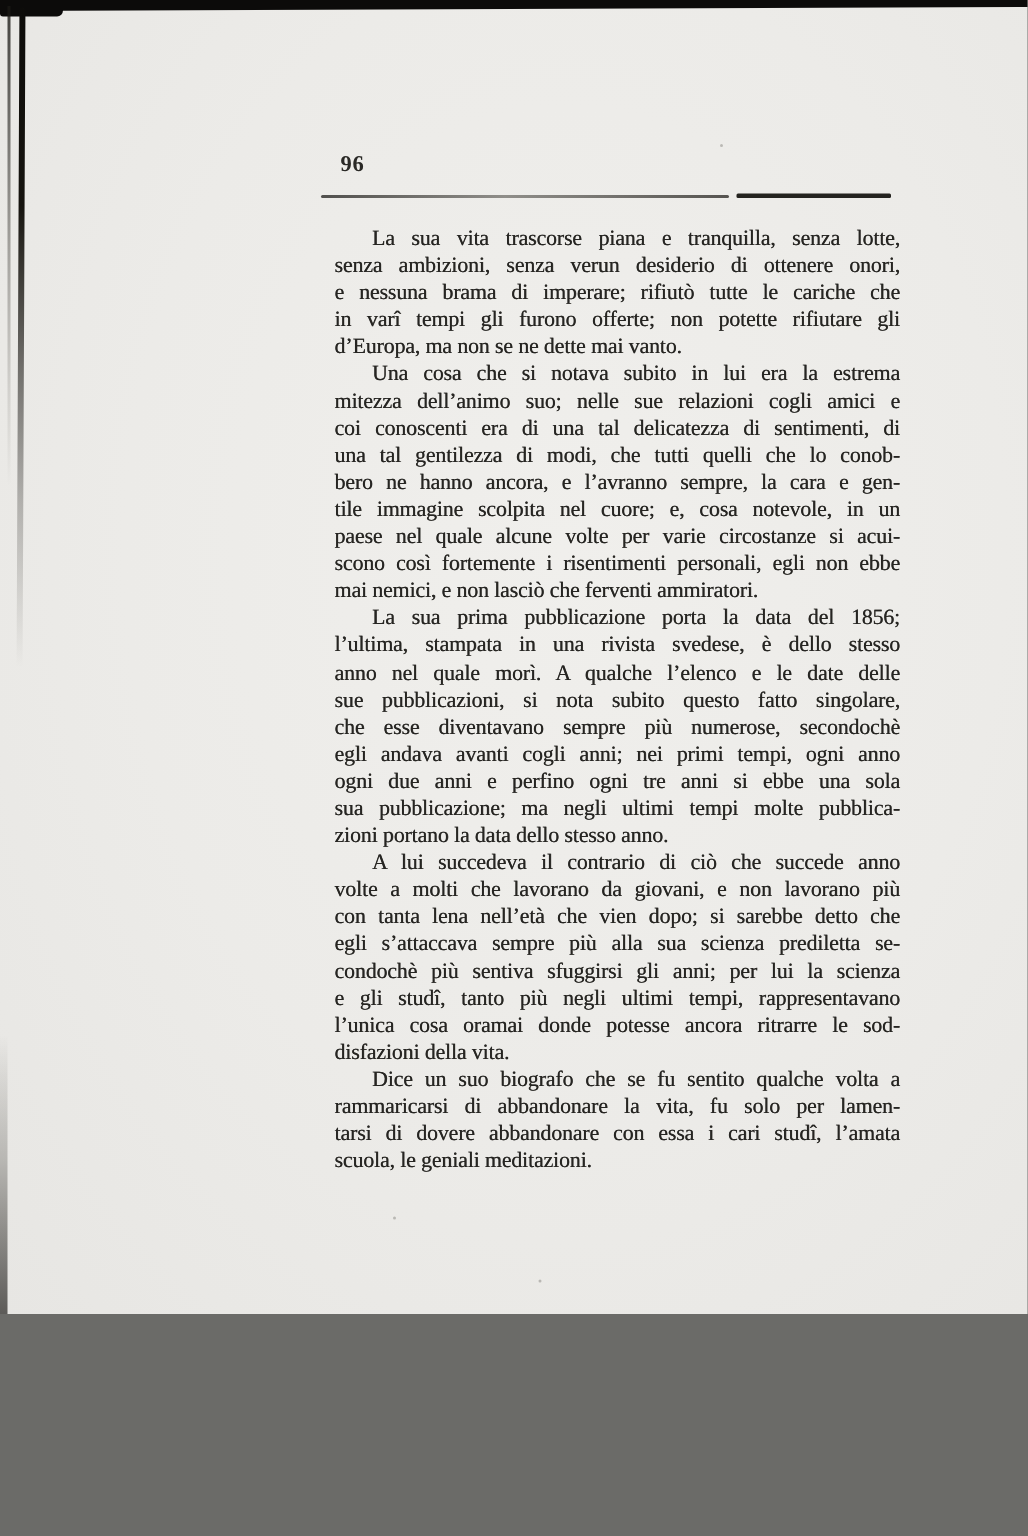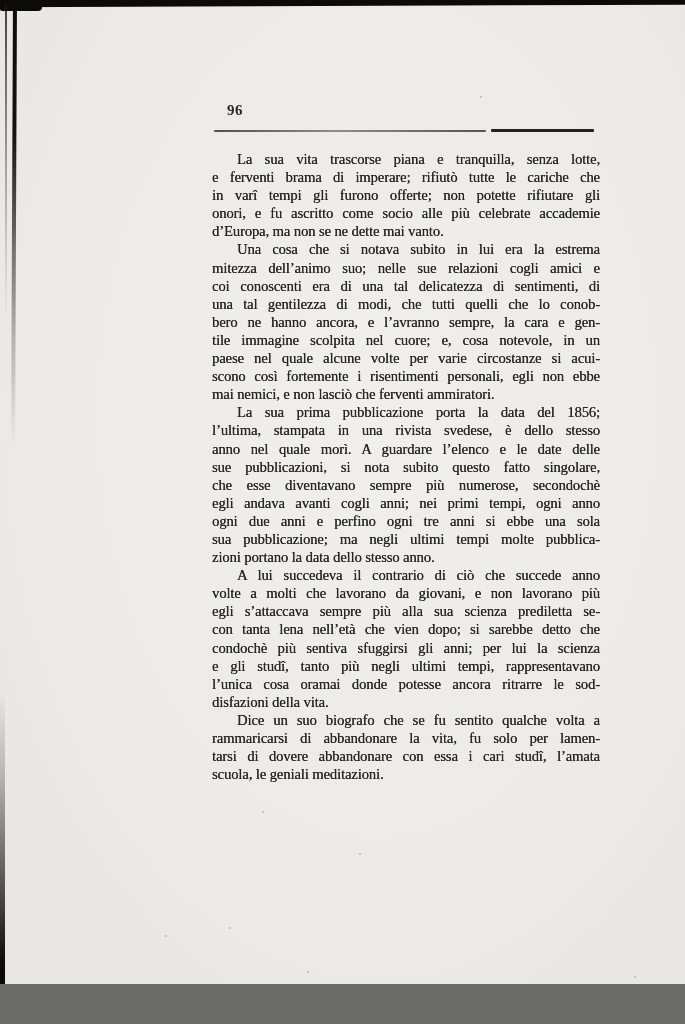--- a/index.html
+++ b/index.html
@@ -3,21 +3,21 @@
 <meta charset="utf-8">
 <style>
   html, body { margin: 0; padding: 0; }
   body {
     width: 685px; height: 1024px;
     background: #6b6b68;
     font-family: "Liberation Serif", "DejaVu Serif", serif;
   }
   .page {
     position: relative;
-    width: 685px; height: 984px;
+    width: 685px; height: 876px;
     overflow: hidden;
     background: radial-gradient(ellipse at 55% 42%, #f0efec 0%, #ecebe8 55%, #e7e6e3 100%);
     text-decoration: underline;
   }
 
   
   .border-top {
     position: absolute; left: -5px; top: -2px; width: 696px; height: 8px;
     background: #0c0b0a;
     transform: rotate(-0.22deg);
@@ -81,21 +81,21 @@
     background: #24231f;
   }
   .text-block {
     position: absolute; left: 212px; top: 150px; width: 388px;
     font-size: 14.6px; line-height: 18.1px;
     letter-spacing: -0.1px;
     color: #262522;
     text-shadow: 0.2px 0 0.35px rgba(38,36,33,0.85);
   }
   .para { margin: 0; }
-  .para .line { text-align: justify; text-align-last: justify; }
+  .para .line { text-align: justify; text-align-last: justify; margin-left: 11px; }
   .para .line.first { text-indent: 25px; }
   .para .line.last { text-align-last: left; }
 </style>
 </head>
 <body>
 
 <div class="page">
 
   <div class="border-top"></div>
   <div class="corner-blob"></div>
@@ -114,52 +114,52 @@
   <div class="speck" style="left:370px; top:230px;"></div>
   <div class="speck" style="left:480px; top:96px;"></div>
 
   <div class="page-number">96</div>
   <div class="header-rule rule-left"></div>
   <div class="header-rule rule-right"></div>
 
   <div class="text-block">
       <div class="para">
         <div class="line first">La sua vita trascorse piana e tranquilla, senza lotte,</div>
-        <div class="line">e ferventi brama di imperare; rifiutò tutte le cariche che</div>
+        <div class="line">senza ambizioni, senza verun desiderio di ottenere onori,</div>
+        <div class="line">e nessuna brama di imperare; rifiutò tutte le cariche che</div>
         <div class="line">in varî tempi gli furono offerte; non potette rifiutare gli</div>
-        <div class="line">onori, e fu ascritto come socio alle più celebrate accademie</div>
         <div class="line last">d’Europa, ma non se ne dette mai vanto.</div>
       </div>
       <div class="para">
         <div class="line first">Una cosa che si notava subito in lui era la estrema</div>
         <div class="line">mitezza dell’animo suo; nelle sue relazioni cogli amici e</div>
         <div class="line">coi conoscenti era di una tal delicatezza di sentimenti, di</div>
         <div class="line">una tal gentilezza di modi, che tutti quelli che lo conob-</div>
         <div class="line">bero ne hanno ancora, e l’avranno sempre, la cara e gen-</div>
         <div class="line">tile immagine scolpita nel cuore; e, cosa notevole, in un</div>
         <div class="line">paese nel quale alcune volte per varie circostanze si acui-</div>
         <div class="line">scono così fortemente i risentimenti personali, egli non ebbe</div>
         <div class="line last">mai nemici, e non lasciò che ferventi ammiratori.</div>
       </div>
       <div class="para">
         <div class="line first">La sua prima pubblicazione porta la data del 1856;</div>
         <div class="line">l’ultima, stampata in una rivista svedese, è dello stesso</div>
-        <div class="line">anno nel quale morì. A guardare l’elenco e le date delle</div>
+        <div class="line">anno nel quale morì. A qualche l’elenco e le date delle</div>
         <div class="line">sue pubblicazioni, si nota subito questo fatto singolare,</div>
         <div class="line">che esse diventavano sempre più numerose, secondochè</div>
         <div class="line">egli andava avanti cogli anni; nei primi tempi, ogni anno</div>
         <div class="line">ogni due anni e perfino ogni tre anni si ebbe una sola</div>
         <div class="line">sua pubblicazione; ma negli ultimi tempi molte pubblica-</div>
         <div class="line last">zioni portano la data dello stesso anno.</div>
       </div>
       <div class="para">
         <div class="line first">A lui succedeva il contrario di ciò che succede anno</div>
         <div class="line">volte a molti che lavorano da giovani, e non lavorano più</div>
+        <div class="line">con tanta lena nell’età che vien dopo; si sarebbe detto che</div>
         <div class="line">egli s’attaccava sempre più alla sua scienza prediletta se-</div>
-        <div class="line">con tanta lena nell’età che vien dopo; si sarebbe detto che</div>
         <div class="line">condochè più sentiva sfuggirsi gli anni; per lui la scienza</div>
         <div class="line">e gli studî, tanto più negli ultimi tempi, rappresentavano</div>
         <div class="line">l’unica cosa oramai donde potesse ancora ritrarre le sod-</div>
         <div class="line last">disfazioni della vita.</div>
       </div>
       <div class="para">
         <div class="line first">Dice un suo biografo che se fu sentito qualche volta a</div>
         <div class="line">rammaricarsi di abbandonare la vita, fu solo per lamen-</div>
         <div class="line">tarsi di dovere abbandonare con essa i cari studî, l’amata</div>
         <div class="line last">scuola, le geniali meditazioni.</div>

